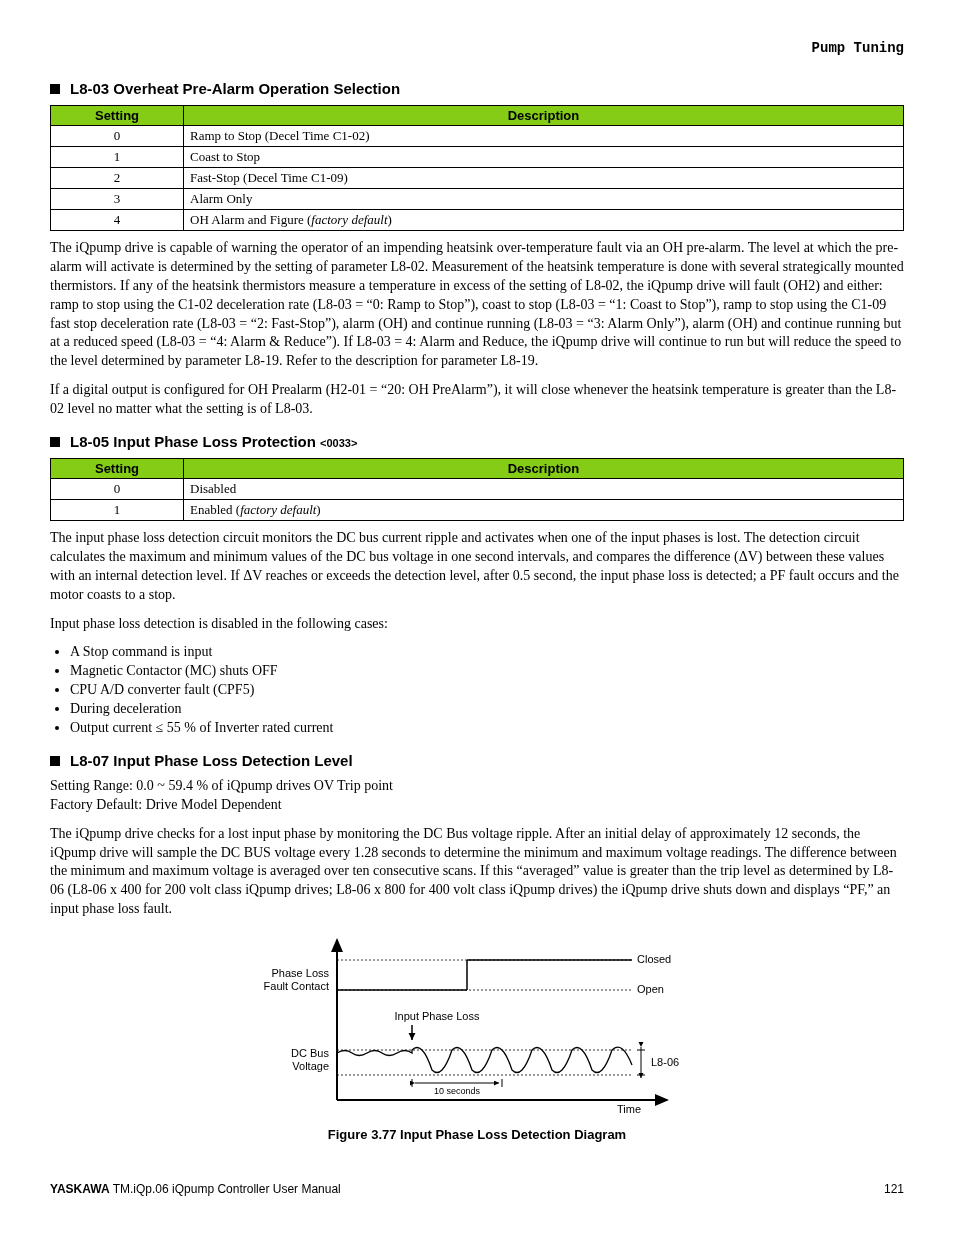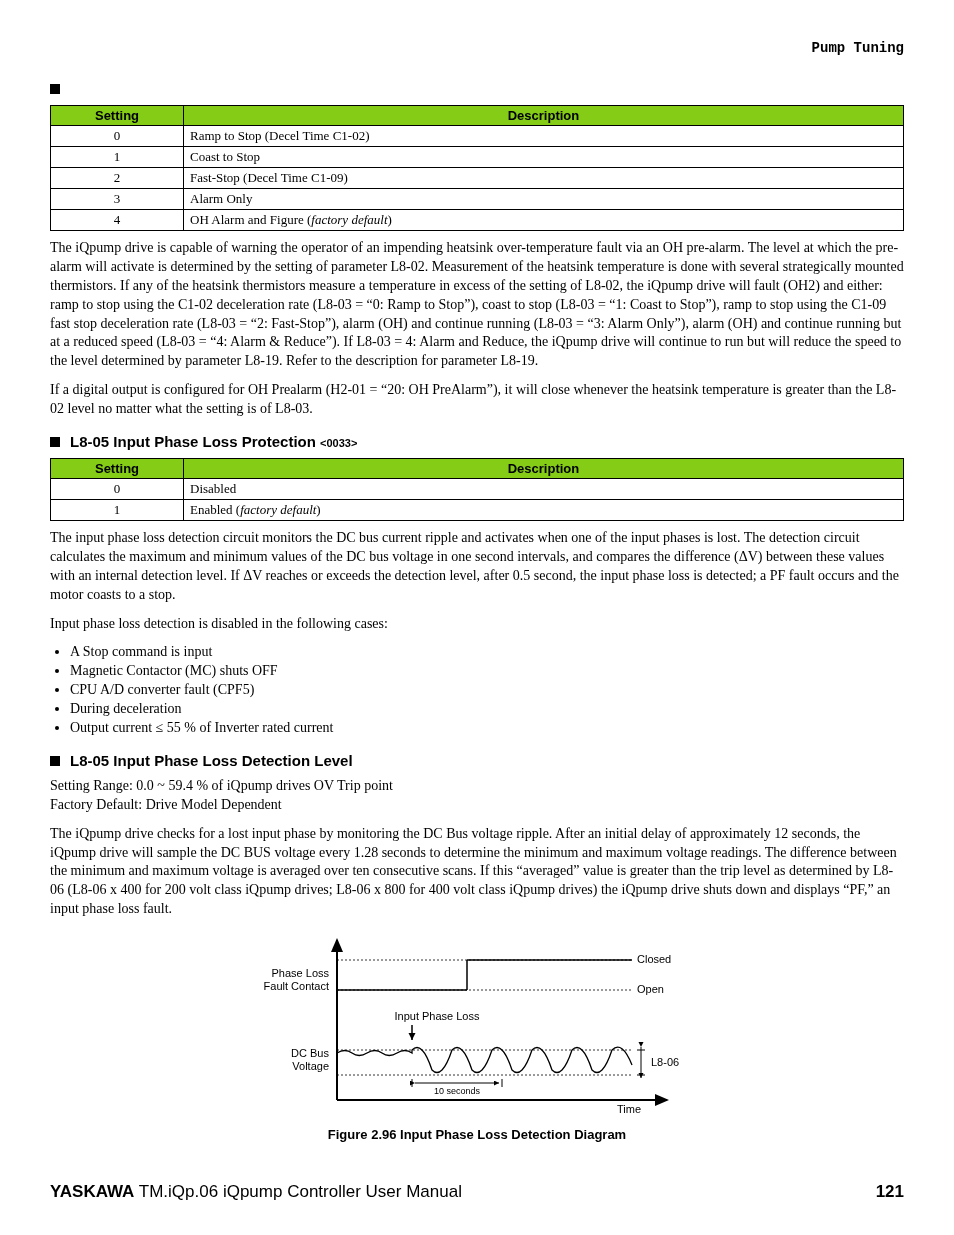--- a/index.html
+++ b/index.html
@@ -86,45 +86,45 @@
   .figure-caption {
     font-family: Arial, Helvetica, sans-serif;
     font-weight: bold;
     font-size: 13px;
     text-align: center;
     margin-top: 8px;
   }
   .footer {
     margin-top: 40px;
     font-family: Arial, Helvetica, sans-serif;
-    font-size: 17px;
+    font-size: 12px;
     display: flex;
     justify-content: space-between;
     align-items: center;
   }
   .footer .left strong {
     font-weight: bold;
   }
   .footer .right {
-    font-weight: bold;
+    font-weight: normal;
     margin-left: 12px;
   }
   svg text.svglabel {
     font-family: Arial, Helvetica, sans-serif;
     font-size: 11px;
     fill: #000;
   }
 </style>
 </head>
 <body>
 
 <div class="page-header">Pump Tuning</div>
 
 <div class="section-heading">
-  <span class="bullet"></span>
+  <span class="bullet"></span><span>L8-03 Overheat Pre-Alarm Operation Selection</span>
 </div>
 
 <table class="param">
   <thead>
     <tr>
       <th>Setting</th>
       <th>Description</th>
     </tr>
   </thead>
   <tbody>
@@ -182,21 +182,21 @@
 
 <ul class="bullets">
   <li>A Stop command is input</li>
   <li>Magnetic Contactor (MC) shuts OFF</li>
   <li>CPU A/D converter fault (CPF5)</li>
   <li>During deceleration</li>
   <li>Output current ≤ 55 % of Inverter rated current</li>
 </ul>
 
 <div class="section-heading">
-  <span class="bullet"></span><span>L8-05 Input Phase Loss Detection Level</span>
+  <span class="bullet"></span><span>L8-07 Input Phase Loss Detection Level</span>
 </div>
 
 <p class="body" style="margin-bottom:0">Setting Range: 0.0 ~ 59.4 % of iQpump drives OV Trip point</p>
 <p class="body" style="margin-top:0">Factory Default: Drive Model Dependent</p>
 
 <p class="body">The iQpump drive checks for a lost input phase by monitoring the DC Bus voltage ripple. After an initial delay of approximately 12 seconds, the iQpump drive will sample the DC BUS voltage every 1.28 seconds to determine the minimum and maximum voltage readings. The difference between the minimum and maximum voltage is averaged over ten consecutive scans. If this “averaged” value is greater than the trip level as determined by L8-06 (L8-06 x 400 for 200 volt class iQpump drives; L8-06 x 800 for 400 volt class iQpump drives) the iQpump drive shuts down and displays “PF,” an input phase loss fault.</p>
 
 <div class="figure-wrap">
   <svg width="480" height="180">
     <defs>
@@ -251,21 +251,21 @@
     <line x1="404" y1="112" x2="404" y2="143" stroke="#000" stroke-width="1" marker-start="url(#arrowheadsmall)" marker-end="url(#arrowheadsmall)"></line>
     <text class="svglabel" x="414" y="131">L8-06</text>
 
     <line x1="175" y1="152" x2="175" y2="144" stroke="#000" stroke-width="1"></line>
     <line x1="265" y1="152" x2="265" y2="144" stroke="#000" stroke-width="1"></line>
     <line x1="178" y1="148" x2="262" y2="148" stroke="#000" stroke-width="1" marker-start="url(#arrowheadsmall)" marker-end="url(#arrowheadsmall)"></line>
     <text class="svglabel" x="220" y="159" text-anchor="middle" style="font-size:9px">10 seconds</text>
 
     <text class="svglabel" x="380" y="178">Time</text>
   </svg>
-  <div class="figure-caption">Figure 2.96  Input Phase Loss Detection Diagram</div>
+  <div class="figure-caption">Figure 3.77  Input Phase Loss Detection Diagram</div>
 </div>
 
 <div class="footer">
   <div class="left">
     <strong>YASKAWA</strong><span> TM.iQp.06 iQpump Controller User Manual</span>
   </div>
   <div class="right">121</div>
 </div>
 
 </body></html>

